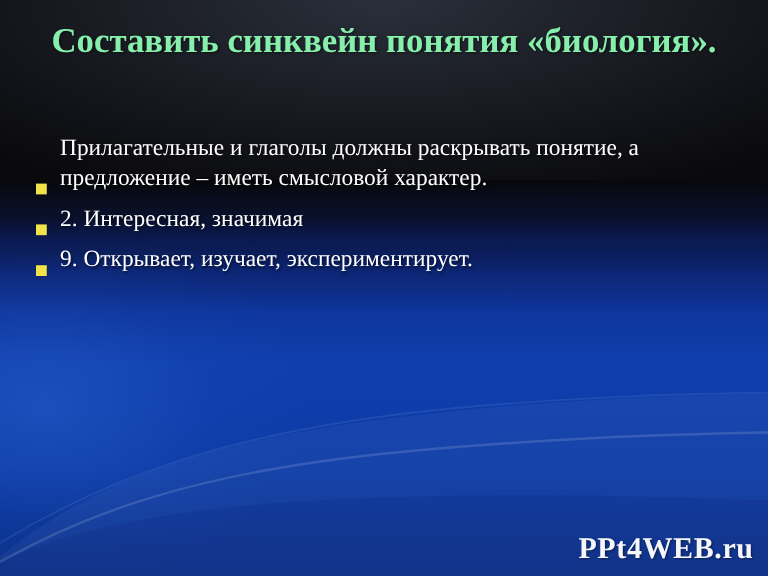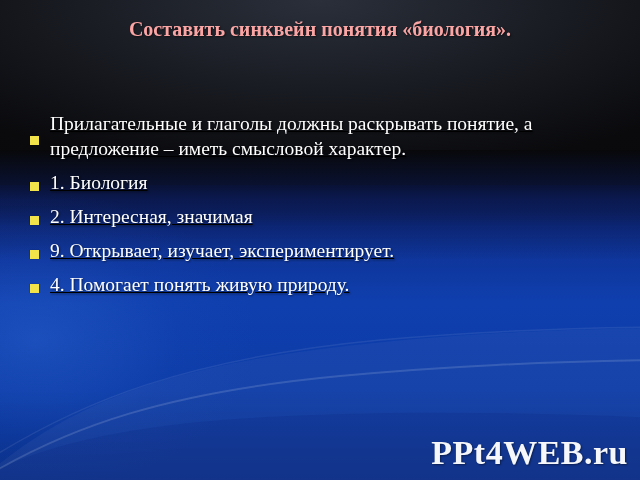--- a/index.html
+++ b/index.html
@@ -59,37 +59,36 @@
     height: 300px;
     background: radial-gradient(ellipse at 30% 50%, rgba(60,120,225,0.30) 0%, rgba(30,80,190,0.12) 45%, rgba(0,0,0,0) 70%);
     pointer-events: none;
   }
   .title {
     position: absolute;
     left: 36px;
     top: 18px;
     width: 568px;
     text-align: center;
-    color: #fca5a5;
+    color: #86efac;
     font-weight: bold;
-    font-size: 20px;
+    font-size: 29px;
     line-height: 1.16;
     text-shadow: 1px 1px 2px rgba(0,0,0,0.55);
   }
   .content {
     position: absolute;
     left: 30px;
     top: 112px;
     width: 580px;
   }
   .bullet-row {
     display: flex;
-    align-items: center;
+    align-items: flex-end;
     margin-bottom: 9px;
-    text-decoration: underline;
   }
   .bullet-mark {
     flex: 0 0 auto;
     width: 9px;
     height: 9px;
     background: #f2e34a;
     margin-top: 7px;
     margin-right: 11px;
     box-shadow: 0 0 1px rgba(0,0,0,0.5);
   }
@@ -100,21 +99,21 @@
     line-height: 1.28;
     text-shadow: 1px 1px 2px rgba(0,0,0,0.5);
   }
   .watermark {
     position: absolute;
     right: 12px;
     bottom: 8px;
     color: #ffffff;
     font-family: "Liberation Serif", serif;
     font-weight: bold;
-    font-size: 34px;
+    font-size: 25px;
     letter-spacing: 0.5px;
     opacity: 0.96;
     text-shadow: 1px 1px 2px rgba(0,0,0,0.45);
   }
 </style>
 </head>
 <body>
 
 <div class="slide">
 
@@ -133,38 +132,30 @@
   <div class="title">Составить синквейн понятия «биология».</div>
 
   <div class="content">
 
     <div class="bullet-row">
       <span class="bullet-mark"></span>
       <span class="bullet-text">Прилагательные и глаголы должны раскрывать понятие, а предложение – иметь смысловой характер.</span>
     </div>
 
 
-    <div class="bullet-row">
-      <span class="bullet-mark"></span>
-      <span class="bullet-text">1. Биология</span>
-    </div>
 
     <div class="bullet-row">
       <span class="bullet-mark"></span>
       <span class="bullet-text">2. Интересная, значимая</span>
     </div>
 
     <div class="bullet-row">
       <span class="bullet-mark"></span>
       <span class="bullet-text">9. Открывает, изучает, экспериментирует.</span>
     </div>
 
-    <div class="bullet-row">
-      <span class="bullet-mark"></span>
-      <span class="bullet-text">4. Помогает понять живую природу.</span>
-    </div>
 
 
   </div>
 
   <div class="watermark">PPt4WEB.ru</div>
 
 </div>
 
 </body></html>

